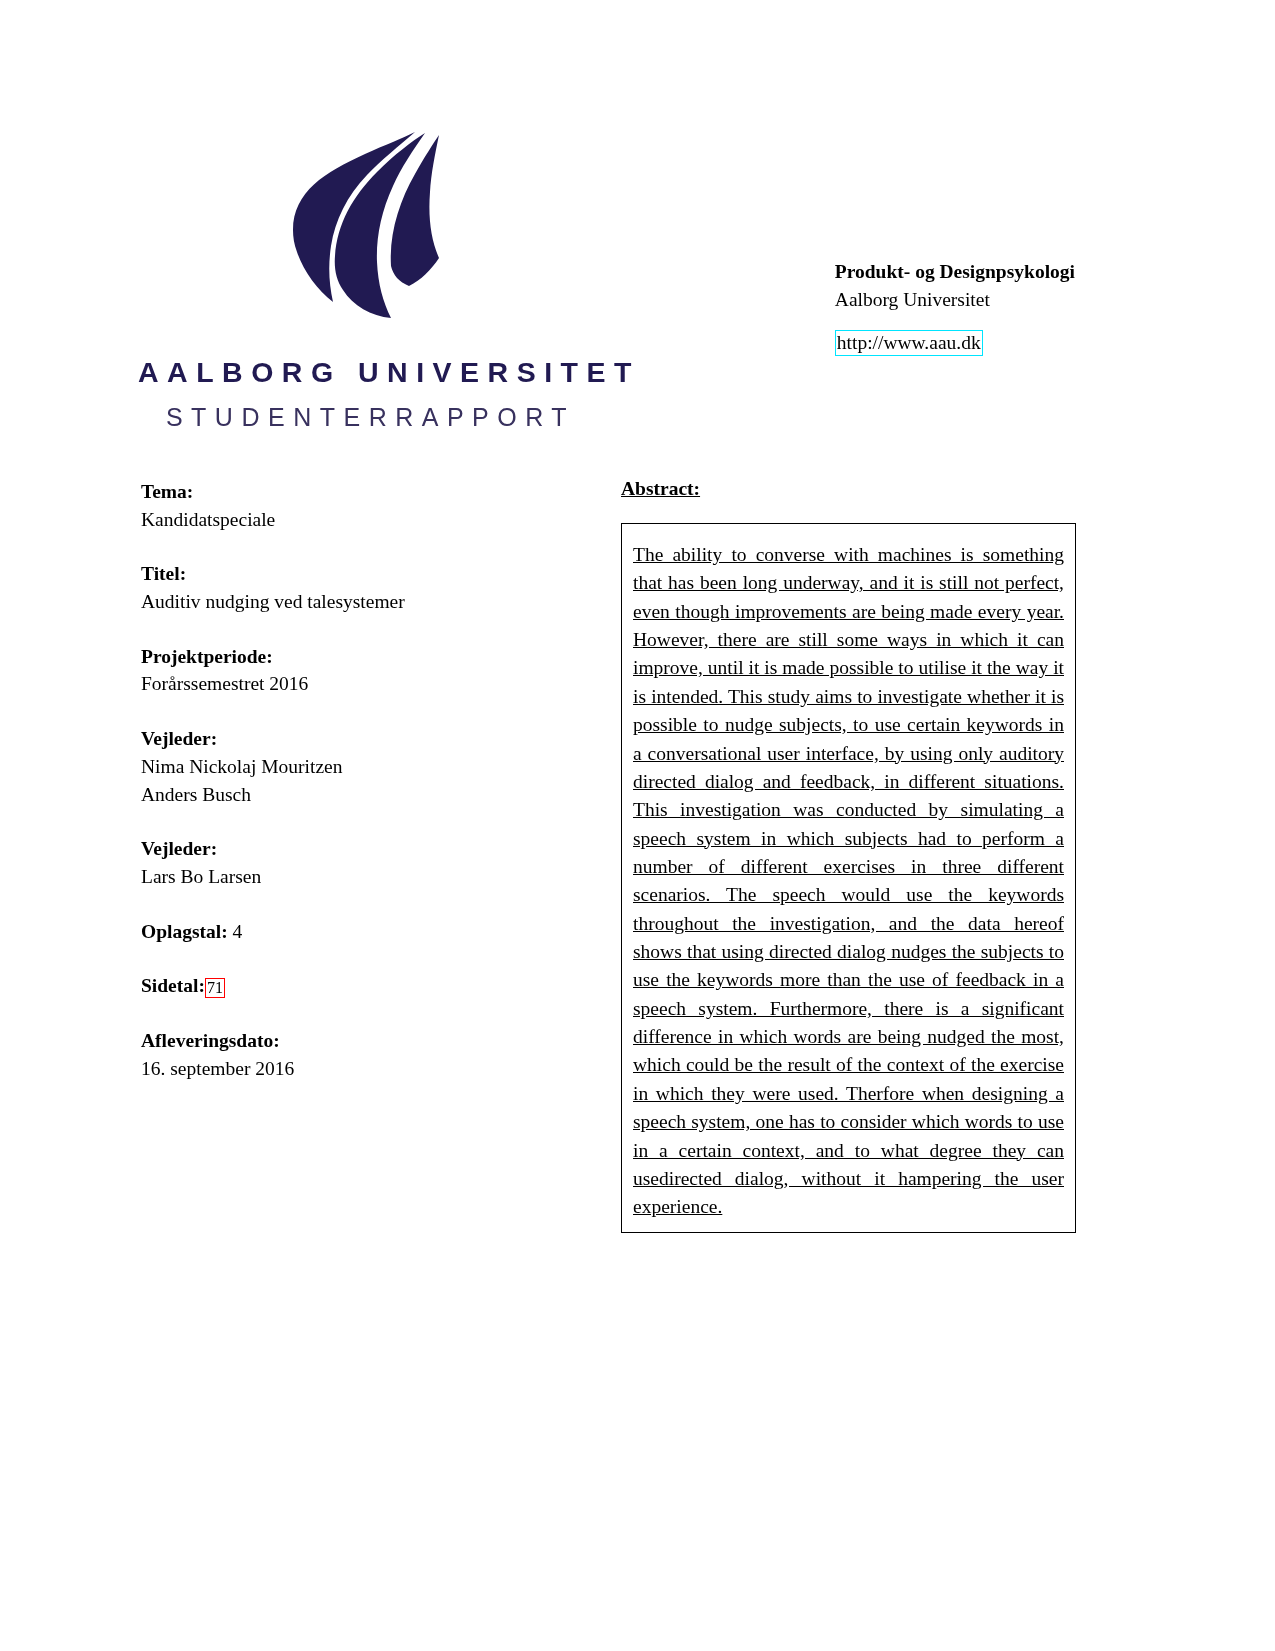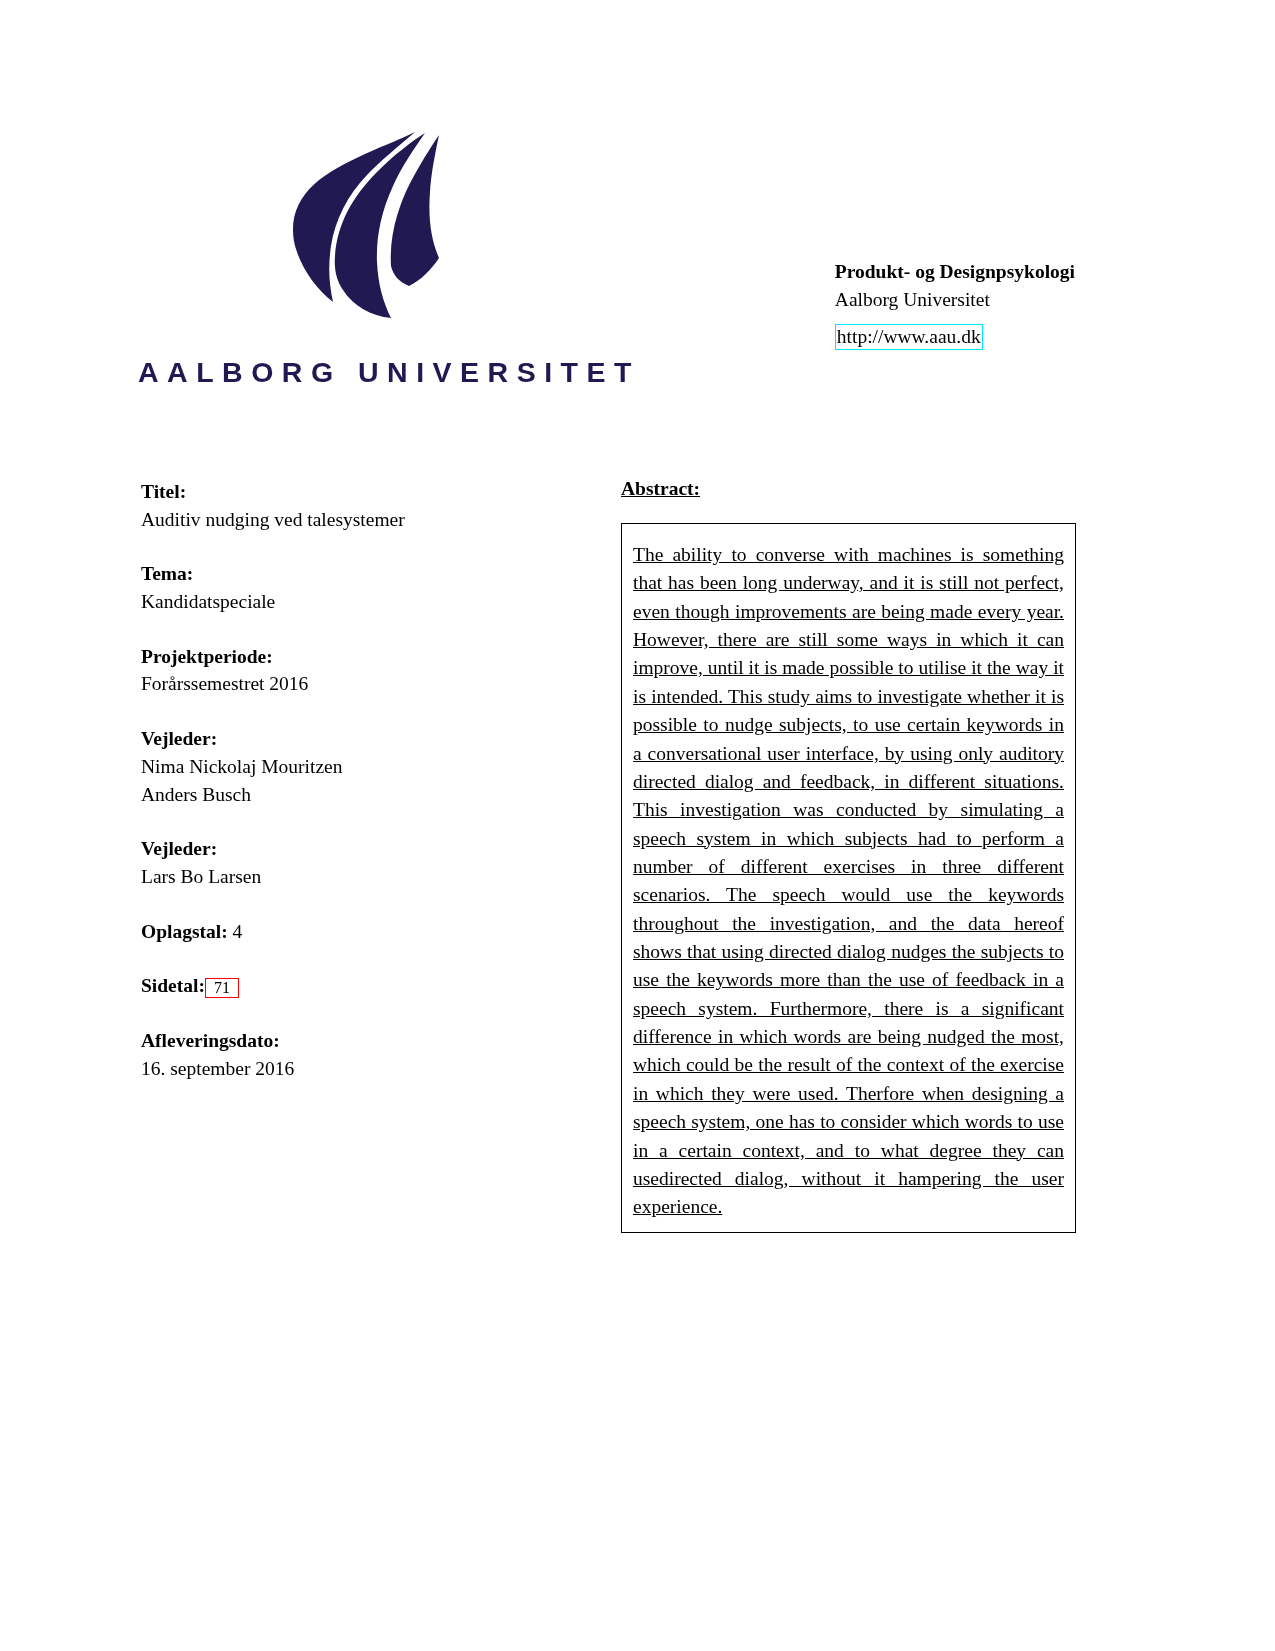--- a/index.html
+++ b/index.html
@@ -75,21 +75,21 @@
     font-size: 19.5px;
     display: block;
   }
   .header-uni {
     font-weight: normal;
     font-size: 19.5px;
     display: block;
   }
   .header-url-wrap {
     display: block;
-    margin-top: 11px;
+    margin-top: 17px;
   }
   .header-url {
     font-size: 19.5px;
     display: inline-block;
     border: 1.6px solid #00E5FF;
     padding: 0px 1px 1px 1px;
     line-height: 1.18;
     text-decoration: none;
     color: #000000;
   }
@@ -125,21 +125,21 @@
     line-height: 1.42;
     display: block;
   }
   .field-inline .field-label,
   .field-inline .field-value {
     display: inline;
   }
   .linkbox-red {
     display: inline-block;
     border: 1.8px solid #FF0000;
-    padding: 0 8px;
+    padding: 0 1px;
     line-height: 1.12;
     vertical-align: -1px;
   }
 
   
   .right-col {
     position: absolute;
     left: 621px;
     top: 0;
     width: 460px;
@@ -185,41 +185,42 @@
                                C105 154 110 172 118 188
                                C98 186 80 176 70 160 C63 150 61 138 62 126 Z"></path>
 
       <path fill="#211A52" d="M118 136 C116 104 126 72 142 44 C152 26 160 14 166 5
                                C162 24 158 44 157 62 C155 88 158 110 166 128
                                C158 140 148 150 136 156
                                C126 152 120 145 118 136 Z"></path>
     </svg>
     <div class="wordmark">
       <span class="wordmark-main">AALBORG UNIVERSITET</span>
+      <span class="wordmark-sub">STUDENTERRAPPORT</span>
     </div>
   </div>
 
   <div class="header-right">
     <span class="header-dept">Produkt- og Designpsykologi</span>
     <span class="header-uni">Aalborg Universitet</span>
     <span class="header-url-wrap"><a class="header-url" href="#">http://www.aau.dk</a></span>
   </div>
 
   <div class="content">
 
     <div class="left-col">
 
       <div class="field">
+        <span class="field-label">Tema:</span>
+        <span class="field-value">Kandidatspeciale</span>
+      </div>
+
+      <div class="field">
         <span class="field-label">Titel:</span>
         <span class="field-value">Auditiv nudging ved talesystemer</span>
-      </div>
-
-      <div class="field">
-        <span class="field-label">Tema:</span>
-        <span class="field-value">Kandidatspeciale</span>
       </div>
 
       <div class="field">
         <span class="field-label">Projektperiode:</span>
         <span class="field-value">Forårssemestret 2016</span>
       </div>
 
 
       <div class="field">
         <span class="field-label">Vejleder:</span>

